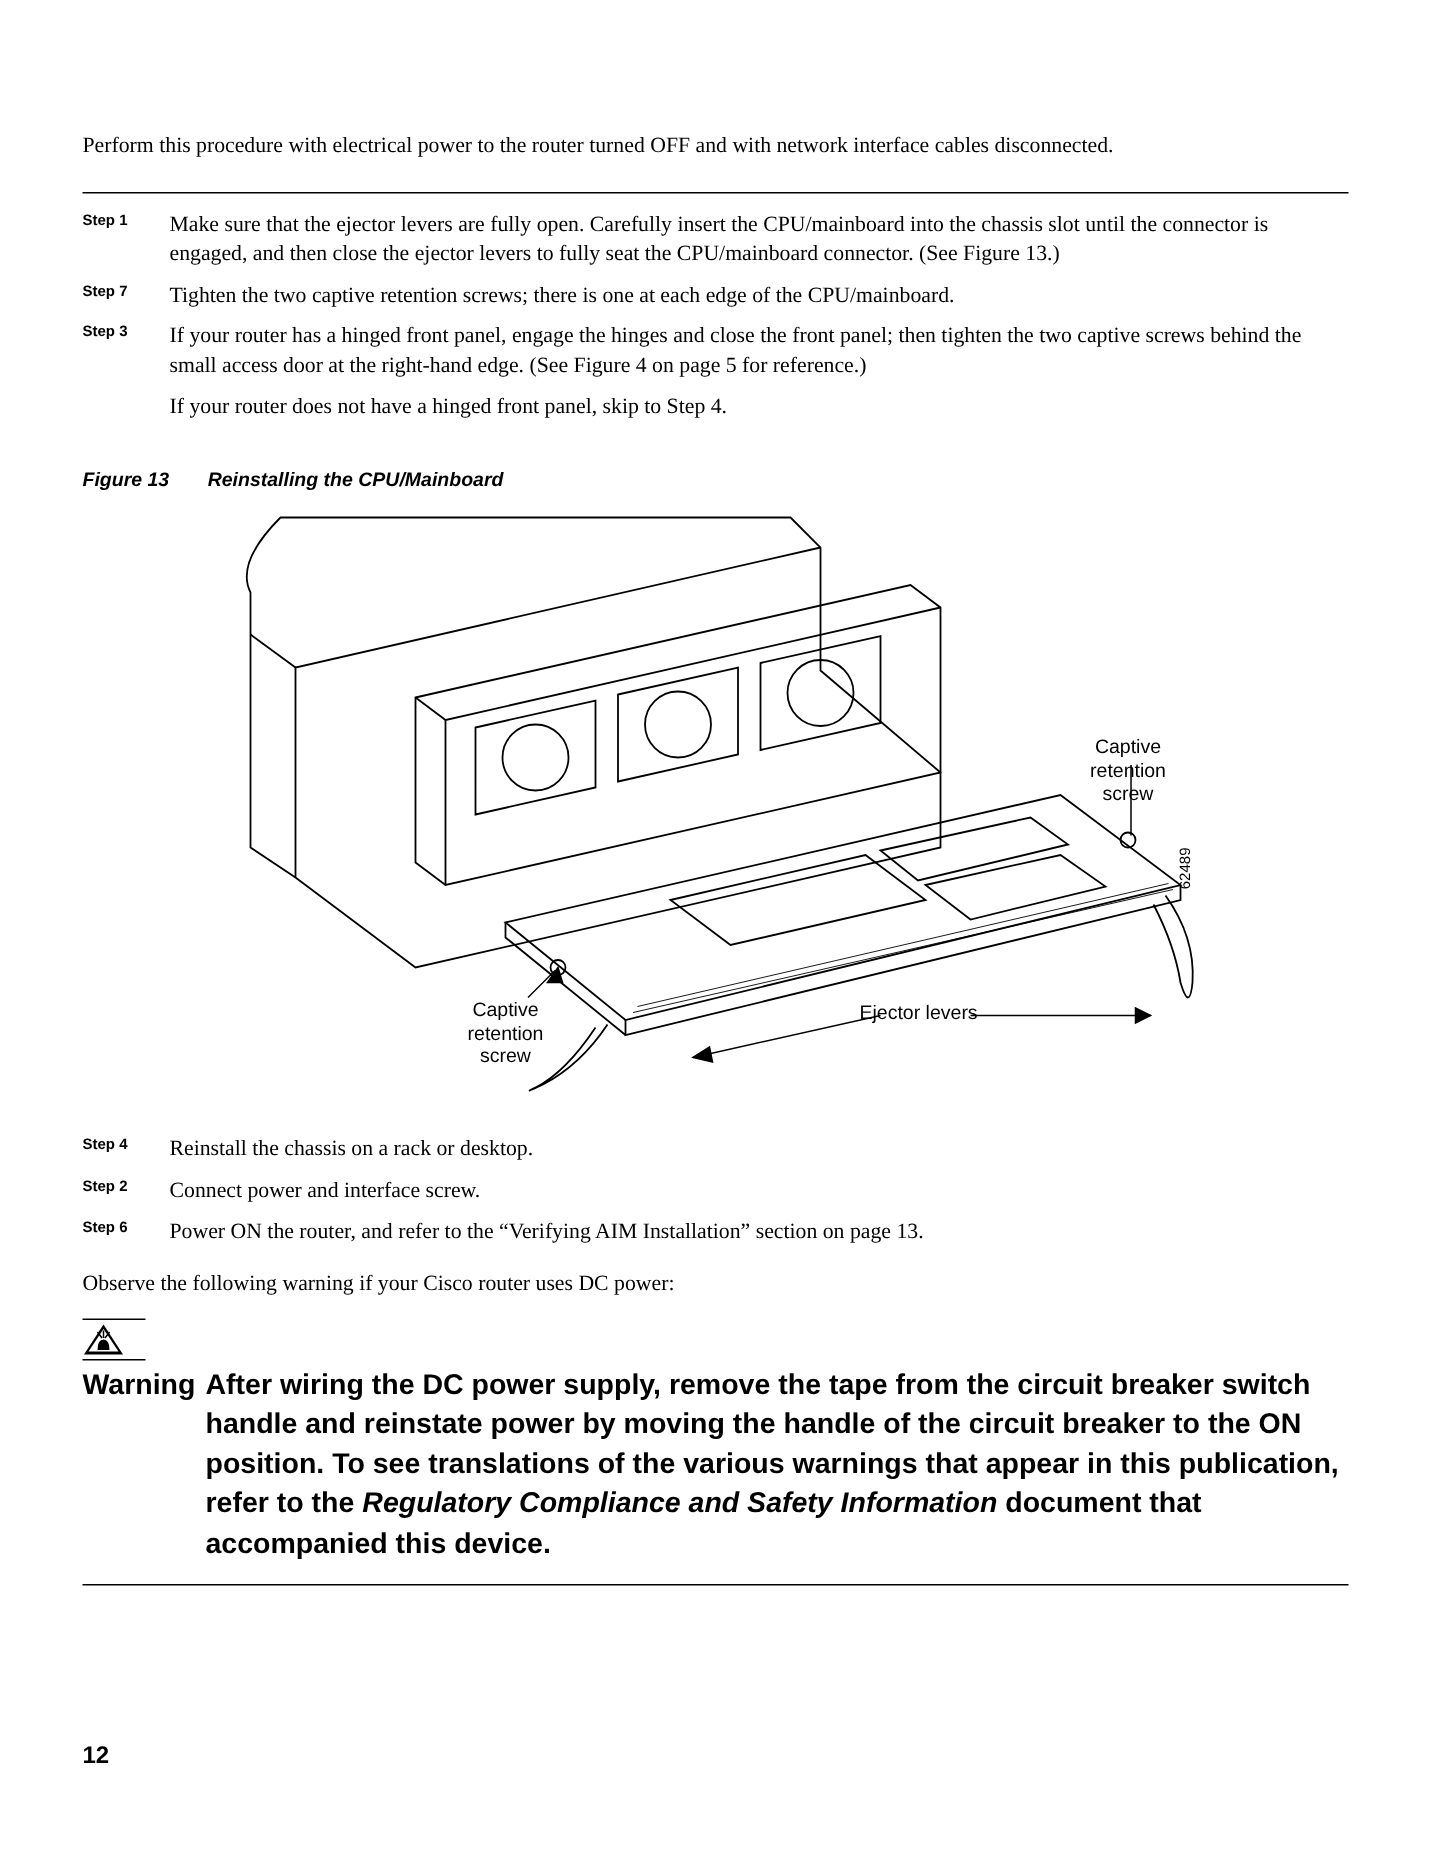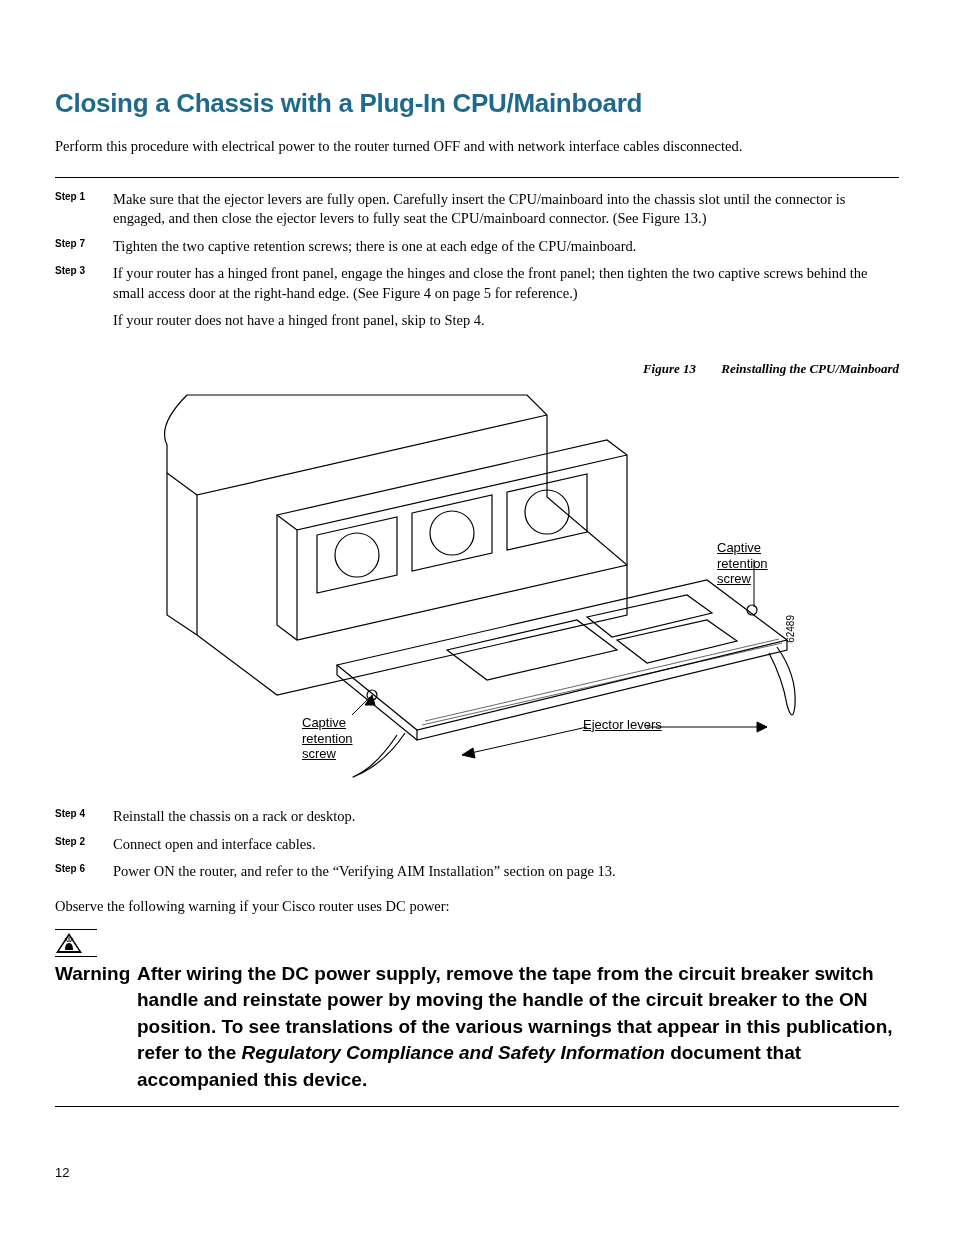--- a/index.html
+++ b/index.html
@@ -50,43 +50,41 @@
     line-height: 1.35;
   }
   table.steps td.step-label {
     width: 58px;
     font-family: Arial, Helvetica, sans-serif;
     font-weight: bold;
     font-size: 10px;
     white-space: nowrap;
   }
   .fig-caption {
-    font-family: Liberation Serif, serif;
+    font-family: Liberation Sans, sans-serif;
     font-weight: bold;
     font-style: italic;
     font-size: 13px;
     margin: 24px 0 8px 0;
-    text-align: right;
   }
   .fig-caption .fig-num {
     margin-right: 22px;
   }
   .figure-box {
     width: 660px;
     height: 400px;
     margin: 0 auto 20px auto;
     position: relative;
   }
   .figure-box .callout {
     position: absolute;
     font-family: Arial, Helvetica, sans-serif;
     font-size: 13px;
     line-height: 1.2;
-    text-align: left;
-    text-decoration: underline;
+    text-align: center;
   }
   .figure-box .ident {
     position: absolute;
     font-family: Arial, Helvetica, sans-serif;
     font-size: 10px;
     writing-mode: vertical-rl;
     transform: rotate(180deg);
   }
   p.observe {
     font-size: 14.5px;
@@ -117,29 +115,28 @@
     width: 82px;
   }
   table.warn .italic-ref {
     font-style: italic;
   }
   .page-num {
     position: absolute;
     bottom: 55px;
     left: 55px;
     font-family: Arial, Helvetica, sans-serif;
-    font-weight: normal;
-    font-size: 13px;
+    font-weight: bold;
+    font-size: 16px;
   }
 </style>
 </head>
 <body>
 
 <div class="page">
-  <h1 class="section-title">Closing a Chassis with a Plug-In CPU/Mainboard</h1>
   <p class="intro">Perform this procedure with electrical power to the router turned OFF and with network interface cables disconnected.</p>
 
   <hr class="rule">
 
   <table class="steps">
     <tbody>
         <tr>
       <td class="step-label">Step 1</td>
       <td>Make sure that the ejector levers are fully open. Carefully insert the CPU/mainboard into the chassis slot until the connector is engaged, and then close the ejector levers to fully seat the CPU/mainboard connector. (See Figure 13.)</td>
     </tr>
@@ -211,33 +208,33 @@
 
           <path d="M 315 370 L 440 342"></path>
           <polygon points="315,370 326,363 328,373" fill="#000"></polygon>
           <path d="M 500 342 L 620 342"></path>
           <polygon points="620,342 610,337 610,347" fill="#000"></polygon>
         </g>
       </g>
     </svg>
     <div class="callout" style="top:155px; left:570px; width:70px;">Captive<br>retention<br>screw</div>
     <div class="callout" style="top:330px; left:155px; width:70px;">Captive<br>retention<br>screw</div>
-    <div class="callout" style="top:332px; left:436px;">Ejector levers</div>
+    <div class="callout" style="top:332px; left:426px;">Ejector levers</div>
     <div class="ident" style="top:230px; left:638px;">62489</div>
   </div>
 
   <table class="steps">
     <tbody>
         <tr>
       <td class="step-label">Step 4</td>
       <td>Reinstall the chassis on a rack or desktop.</td>
     </tr>
     <tr>
       <td class="step-label">Step 2</td>
-      <td>Connect open and interface cables.</td>
+      <td>Connect power and interface screw.</td>
     </tr>
     <tr>
       <td class="step-label">Step 6</td>
       <td>Power ON the router, and refer to the “Verifying AIM Installation” section on page 13.</td>
     </tr>
   </tbody>
     </table>
 
   <p class="observe">Observe the following warning if your Cisco router uses DC power:</p>
 

